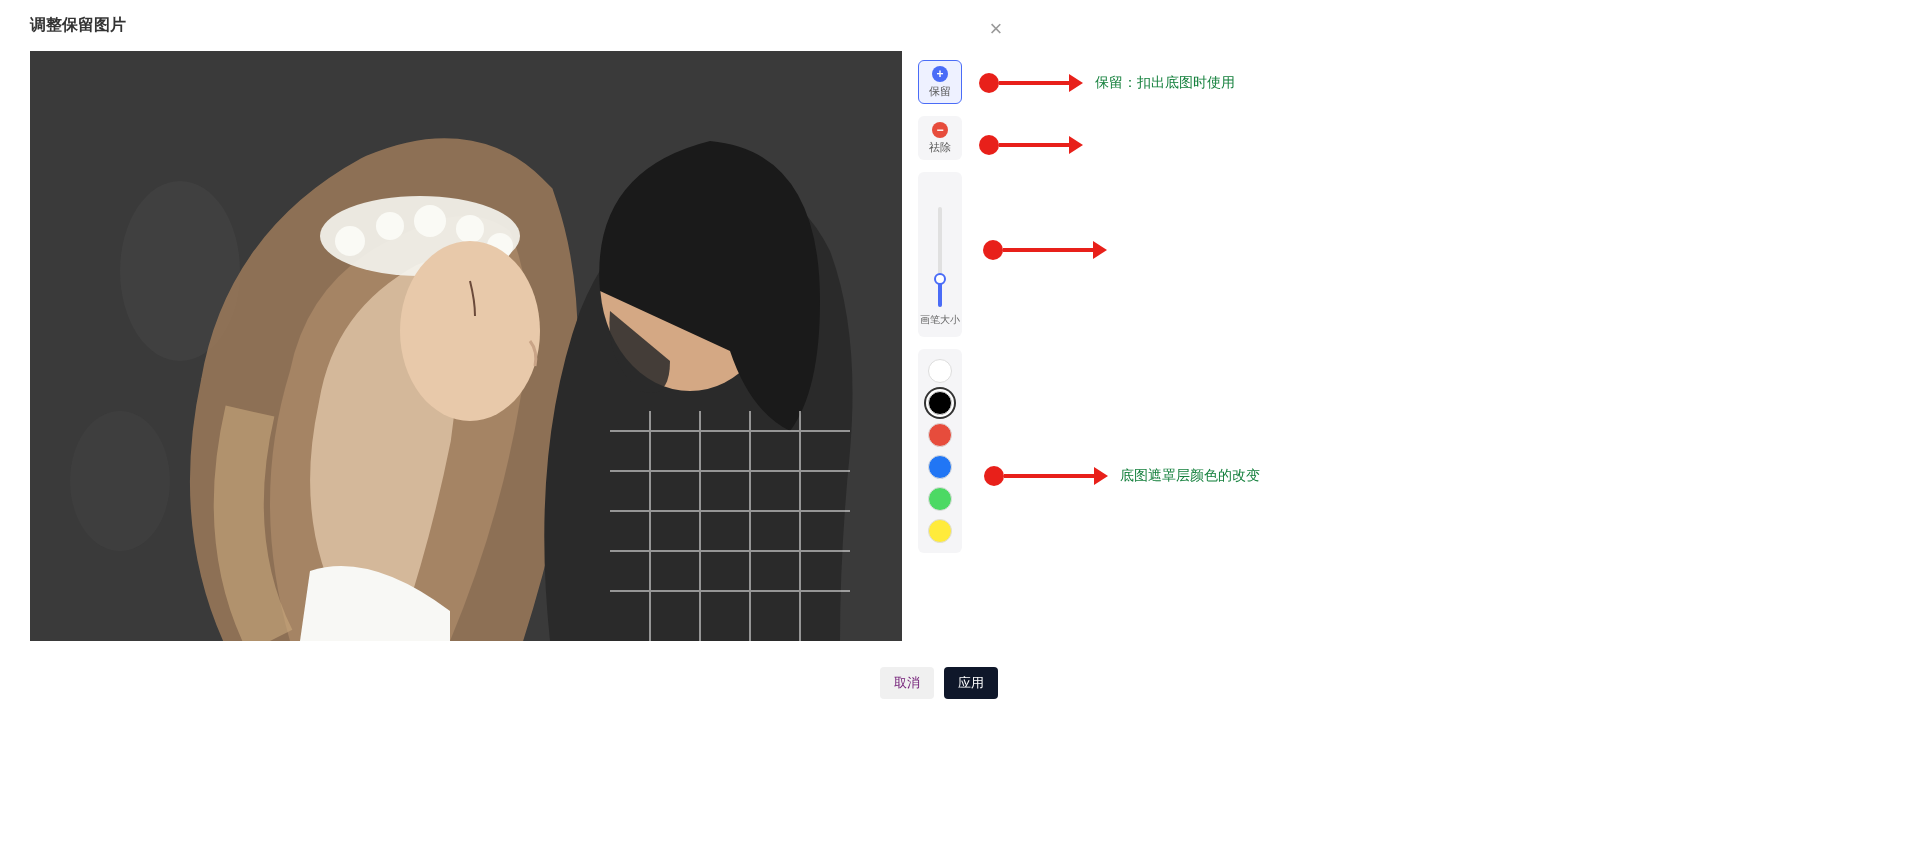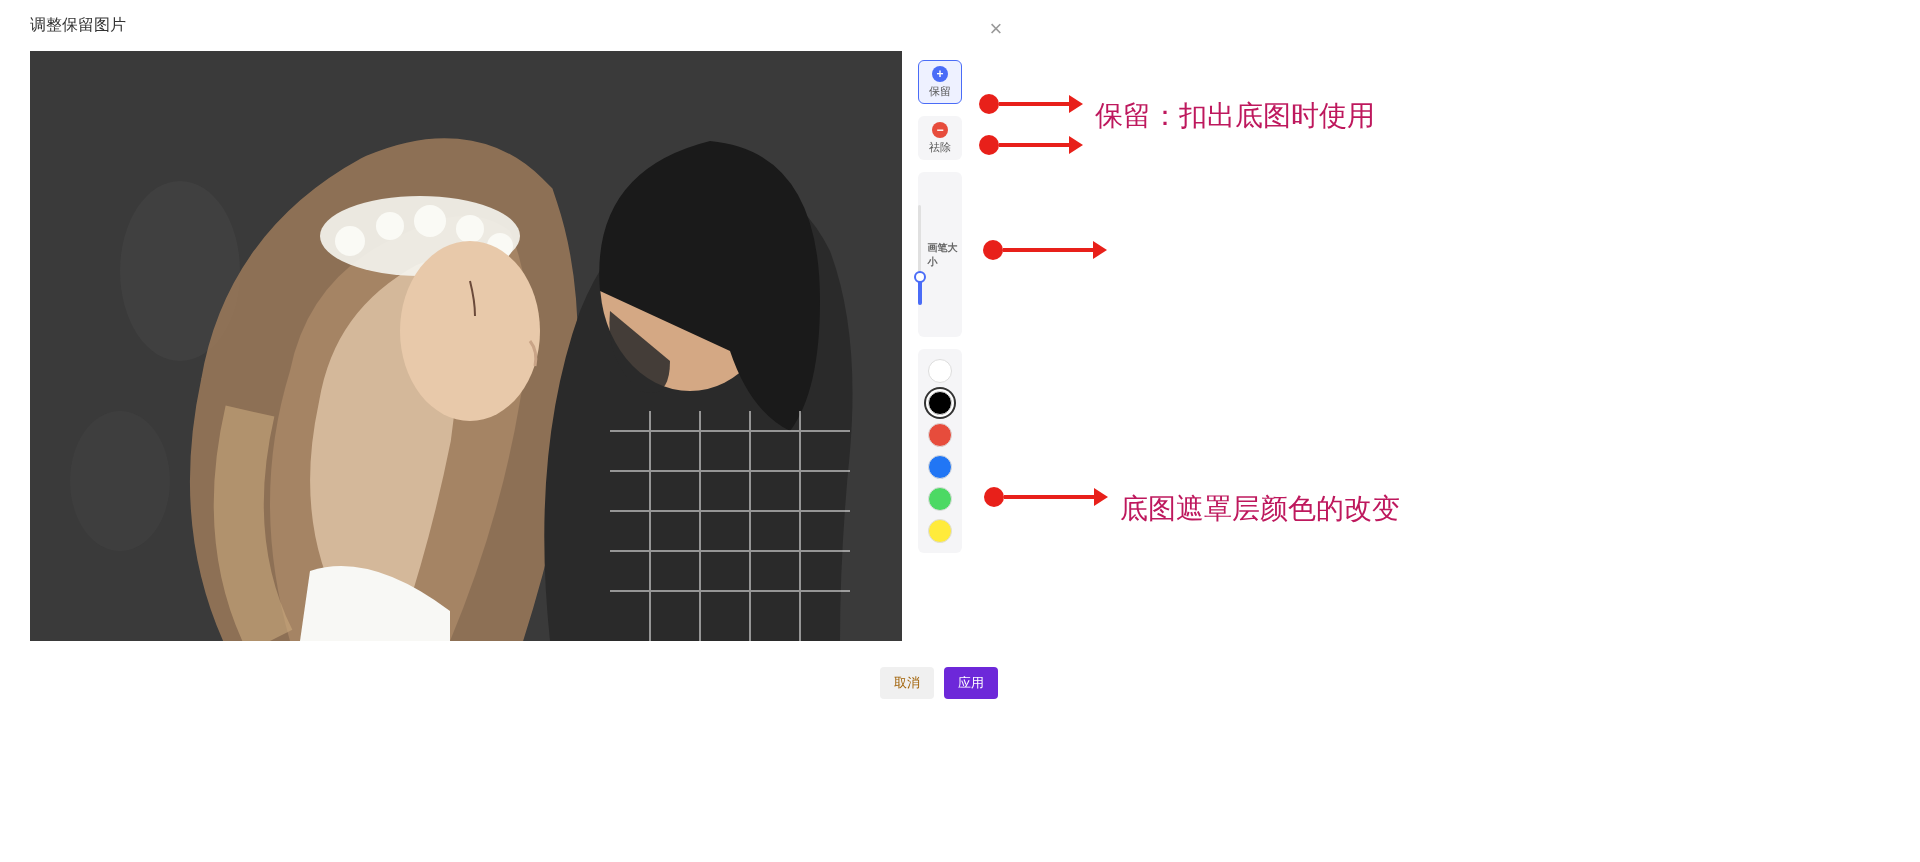--- a/index.html
+++ b/index.html
@@ -18,20 +18,21 @@
       position: absolute;
       left: 30px;
       top: 15px;
       width: 970px;
       height: 700px;
     }
     .dialog-title {
       font-size: 16px;
       color: #333;
       margin-bottom: 15px;
+      font-weight: bold;
     }
     .close-btn {
       position: absolute;
       right: -10px;
       top: 0;
       font-size: 22px;
       color: #999;
       cursor: pointer;
       width: 28px;
       height: 28px;
@@ -95,26 +96,25 @@
     }
     .tool-icon.remove {
       background: #e74c3c;
     }
     .brush-panel {
       width: 44px;
       height: 165px;
       background: #f5f5f7;
       border-radius: 6px;
       display: flex;
-      flex-direction: row;
+      flex-direction: column;
       align-items: center;
       justify-content: flex-end;
       padding: 10px 0;
       gap: 6px;
-      font-weight: bold;
     }
     .brush-slider-track {
       width: 4px;
       height: 100px;
       background: #e0e0e0;
       border-radius: 2px;
       position: relative;
     }
     .brush-slider-fill {
       position: absolute;
@@ -167,24 +167,24 @@
     }
     .btn {
       padding: 7px 14px;
       border-radius: 4px;
       font-size: 13px;
       cursor: pointer;
       border: none;
     }
     .btn-cancel {
       background: #f0f0f0;
-      color: #a16207;
+      color: #701a75;
     }
     .btn-apply {
-      background: #6d28d9;
+      background: #0f172a;
       color: white;
     }
     .annotation {
       position: absolute;
       display: flex;
       align-items: center;
     }
     .annotation-dot {
       width: 20px;
       height: 20px;
@@ -198,25 +198,24 @@
       width: 110px;
     }
     .annotation-arrow {
       width: 0;
       height: 0;
       border-top: 9px solid transparent;
       border-bottom: 9px solid transparent;
       border-left: 14px solid #e8201a;
     }
     .annotation-text {
-      font-size: 28px;
-      color: #be185d;
+      font-size: 14px;
+      color: #15803d;
       margin-left: 12px;
       white-space: nowrap;
-      margin-top: 24px;
     }
   </style>
 </head>
 <body>
 
 <div class="dialog">
   <div class="dialog-title">调整保留图片</div>
   <div class="close-btn">
     <span>×</span>
   </div>

